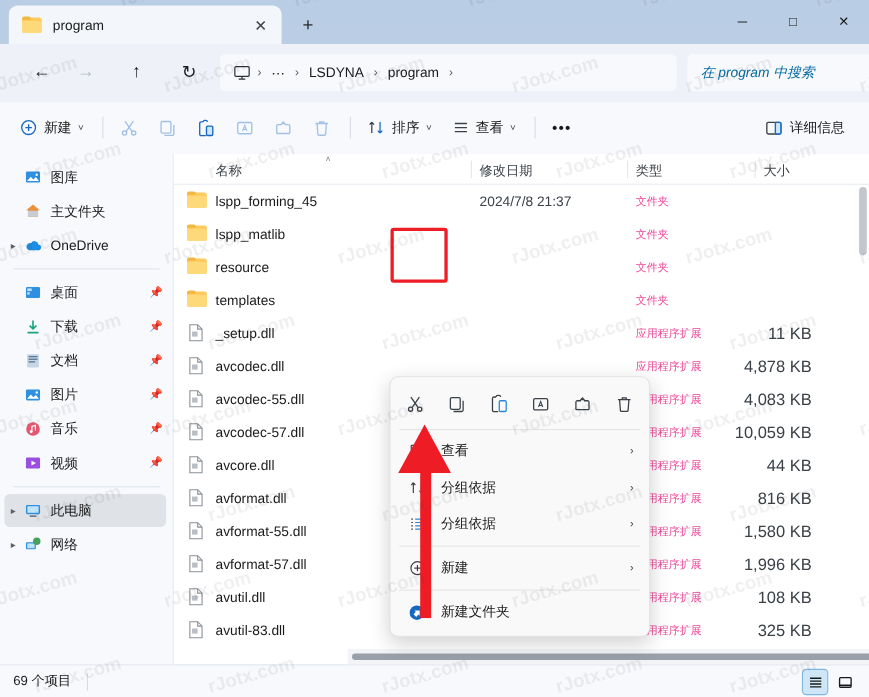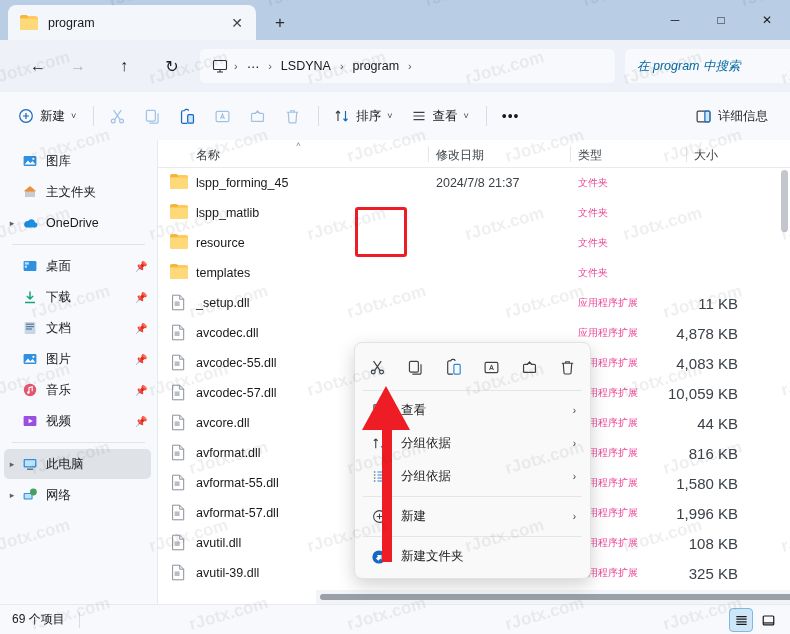--- a/index.html
+++ b/index.html
@@ -628,21 +628,21 @@
             <span class="fi-date"></span>
             <span class="fi-type">应用程序扩展</span>
             <span class="fi-size">108 KB</span>
           </div>
           <div class="row">
             <span class="fi-icon"><svg width="16" height="17" viewBox="0 0 16 17">
                 <path d="M2.6 1.2h7.1l4 4v10.6H2.6z" fill="#fff" stroke="#8b9099" stroke-width="1"></path>
                 <path d="M9.7 1.2v4h4" fill="none" stroke="#8b9099" stroke-width="1"></path>
                 <rect x="4.6" y="7.4" width="5" height="4.6" fill="#b9bec5"></rect>
               </svg></span>
-            <span class="fi-name">avutil-39.dll</span>
+            <span class="fi-name">avutil-83.dll</span>
             <span class="fi-date">2014/7/10 10:20</span>
             <span class="fi-type">应用程序扩展</span>
             <span class="fi-size">325 KB</span>
           </div>
         </div>
 
       <div class="vscroll">
         <div class="vthumb"></div>
       </div>
       <div class="hscroll">

